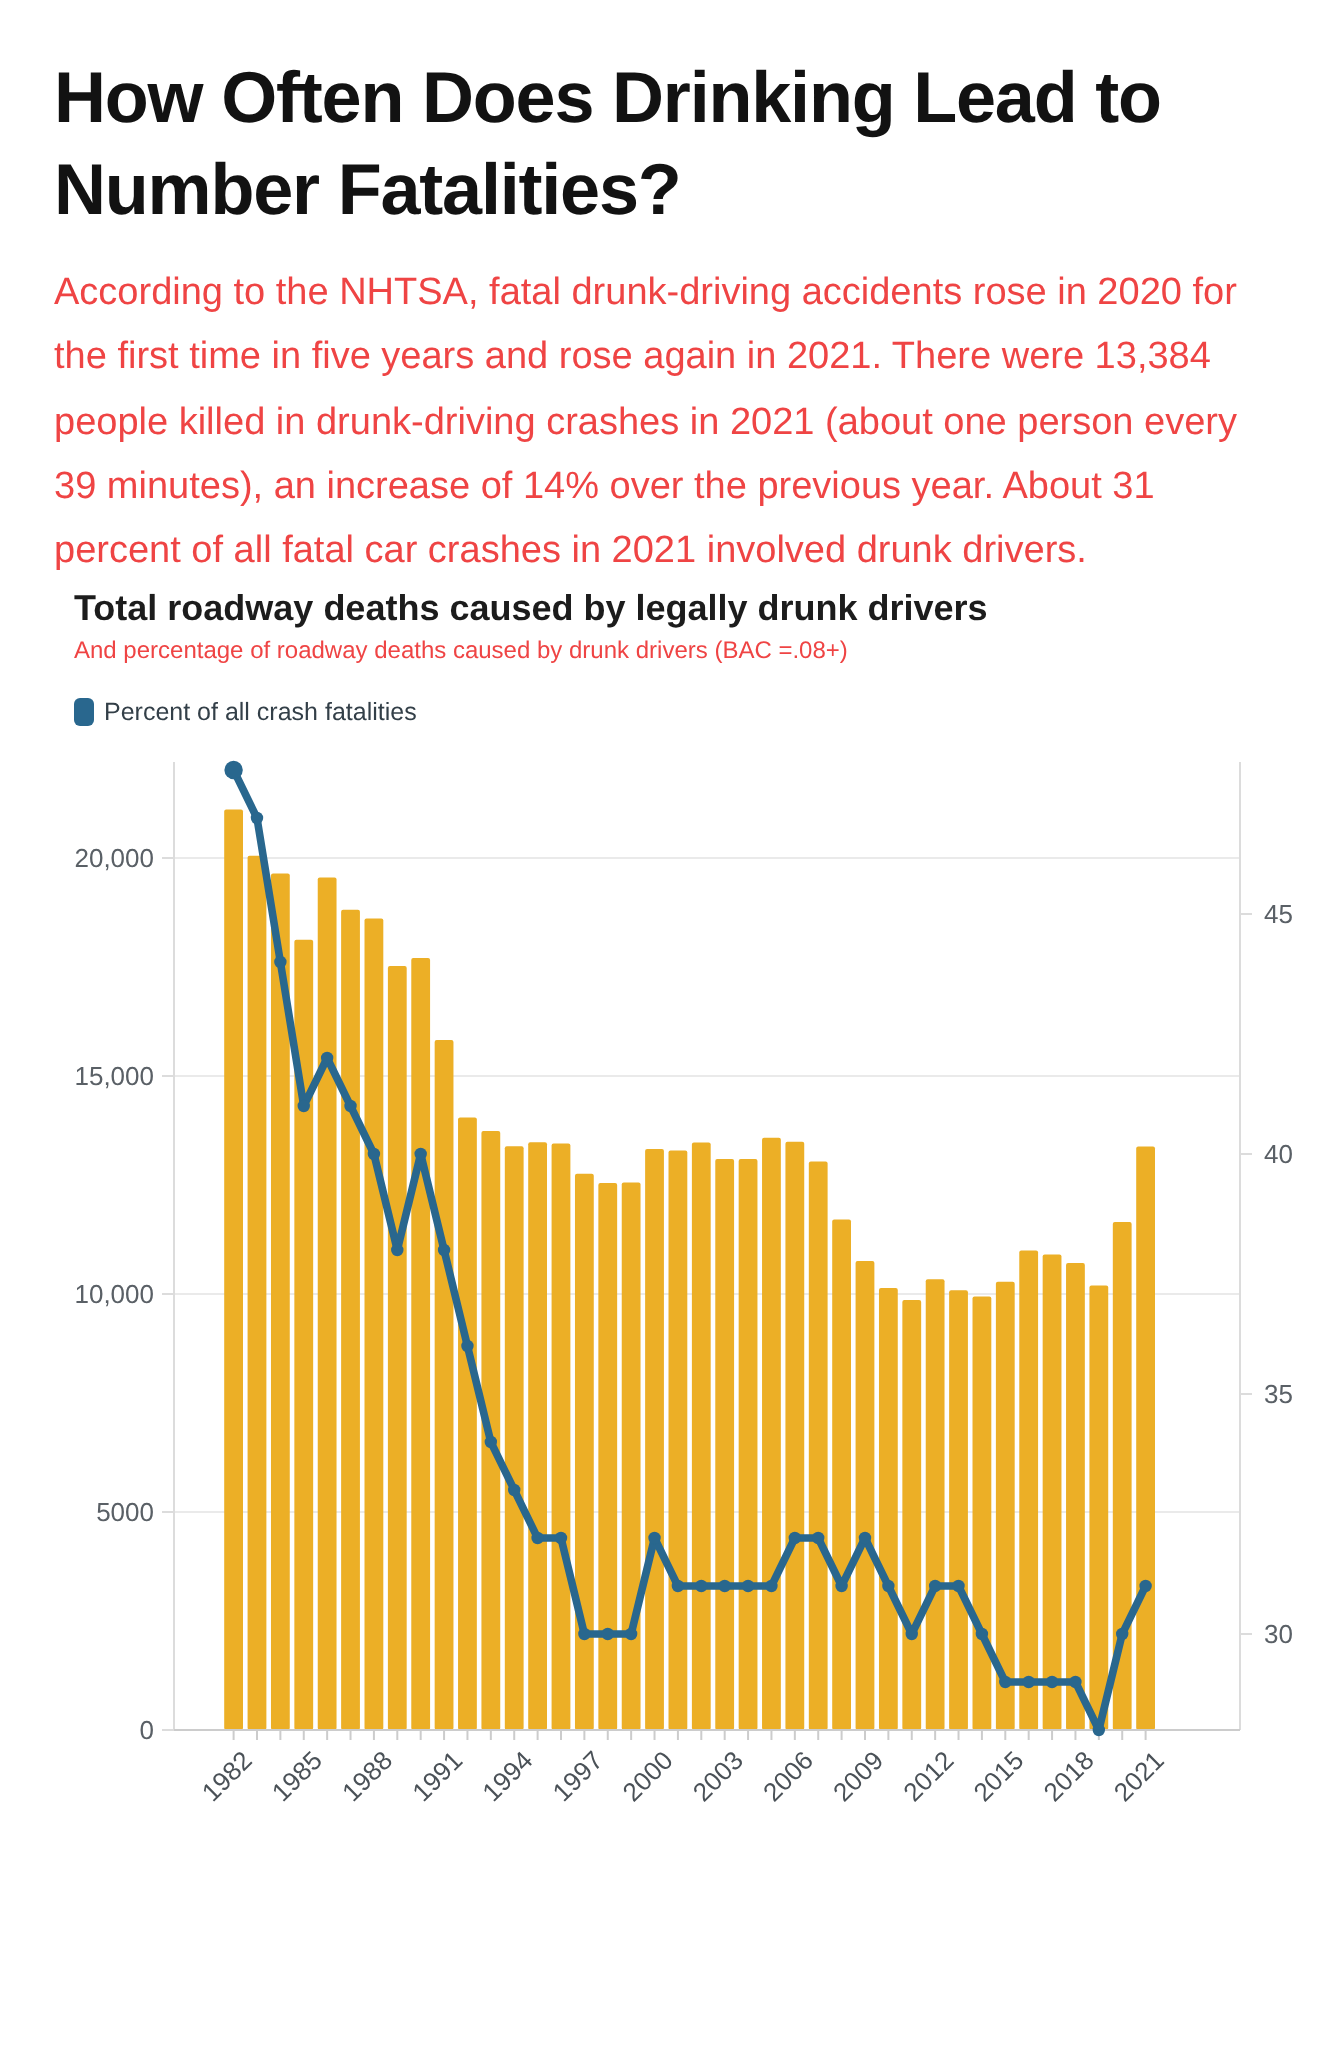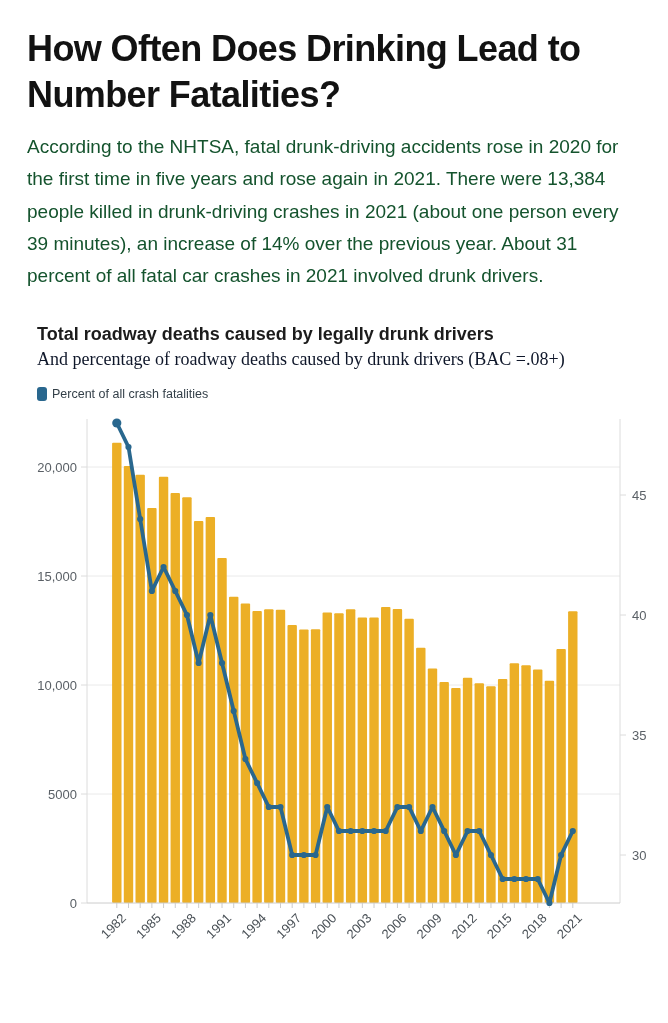--- a/index.html
+++ b/index.html
@@ -8,30 +8,30 @@
     font-family:"Liberation Sans","DejaVu Sans",sans-serif;
     color:#2d2d2d;
   }
   .content{padding:0 27px;}
   h1[data-name="page-title"]{
     margin:26px 0 13px 0;
     font-size:36px;line-height:1.28;letter-spacing:-0.6px;
     font-weight:bold;color:#121212;max-width:600px;
   }
   p[data-name="intro-paragraph"]{
-    margin:0;font-size:19px;line-height:1.7;color:#14532d;max-width:614px;
-  }
-  .chart-section{margin-top:30px;}
+    margin:0;font-size:19px;line-height:1.7;color:#ef4444;max-width:614px;
+  }
+  .chart-section{}
   .chart-header{padding-left:37px;}
   h2[data-name="chart-title"]{
     margin:0 0 3px 0;font-size:18px;line-height:1.25;
     font-weight:bold;color:#1c1c1c;
   }
   .chart-subtitle{
-    margin:0;font-size:18px;line-height:1.33;color:#0f172a;max-width:600px;font-family:Liberation Serif, serif;
+    margin:0;font-size:12px;line-height:1.33;color:#ef4444;max-width:600px;
   }
   .legend{
     display:flex;align-items:flex-end;gap:13px;
     margin-top:15px;font-size:12.5px;color:#333f48;
   }
   .legend-item{display:flex;align-items:center;gap:5px;}
   .legend-swatch{
     display:inline-block;width:10px;height:14px;border-radius:3px;background:#999;
   }
   svg#chart-svg{display:block;margin-top:14px;}

